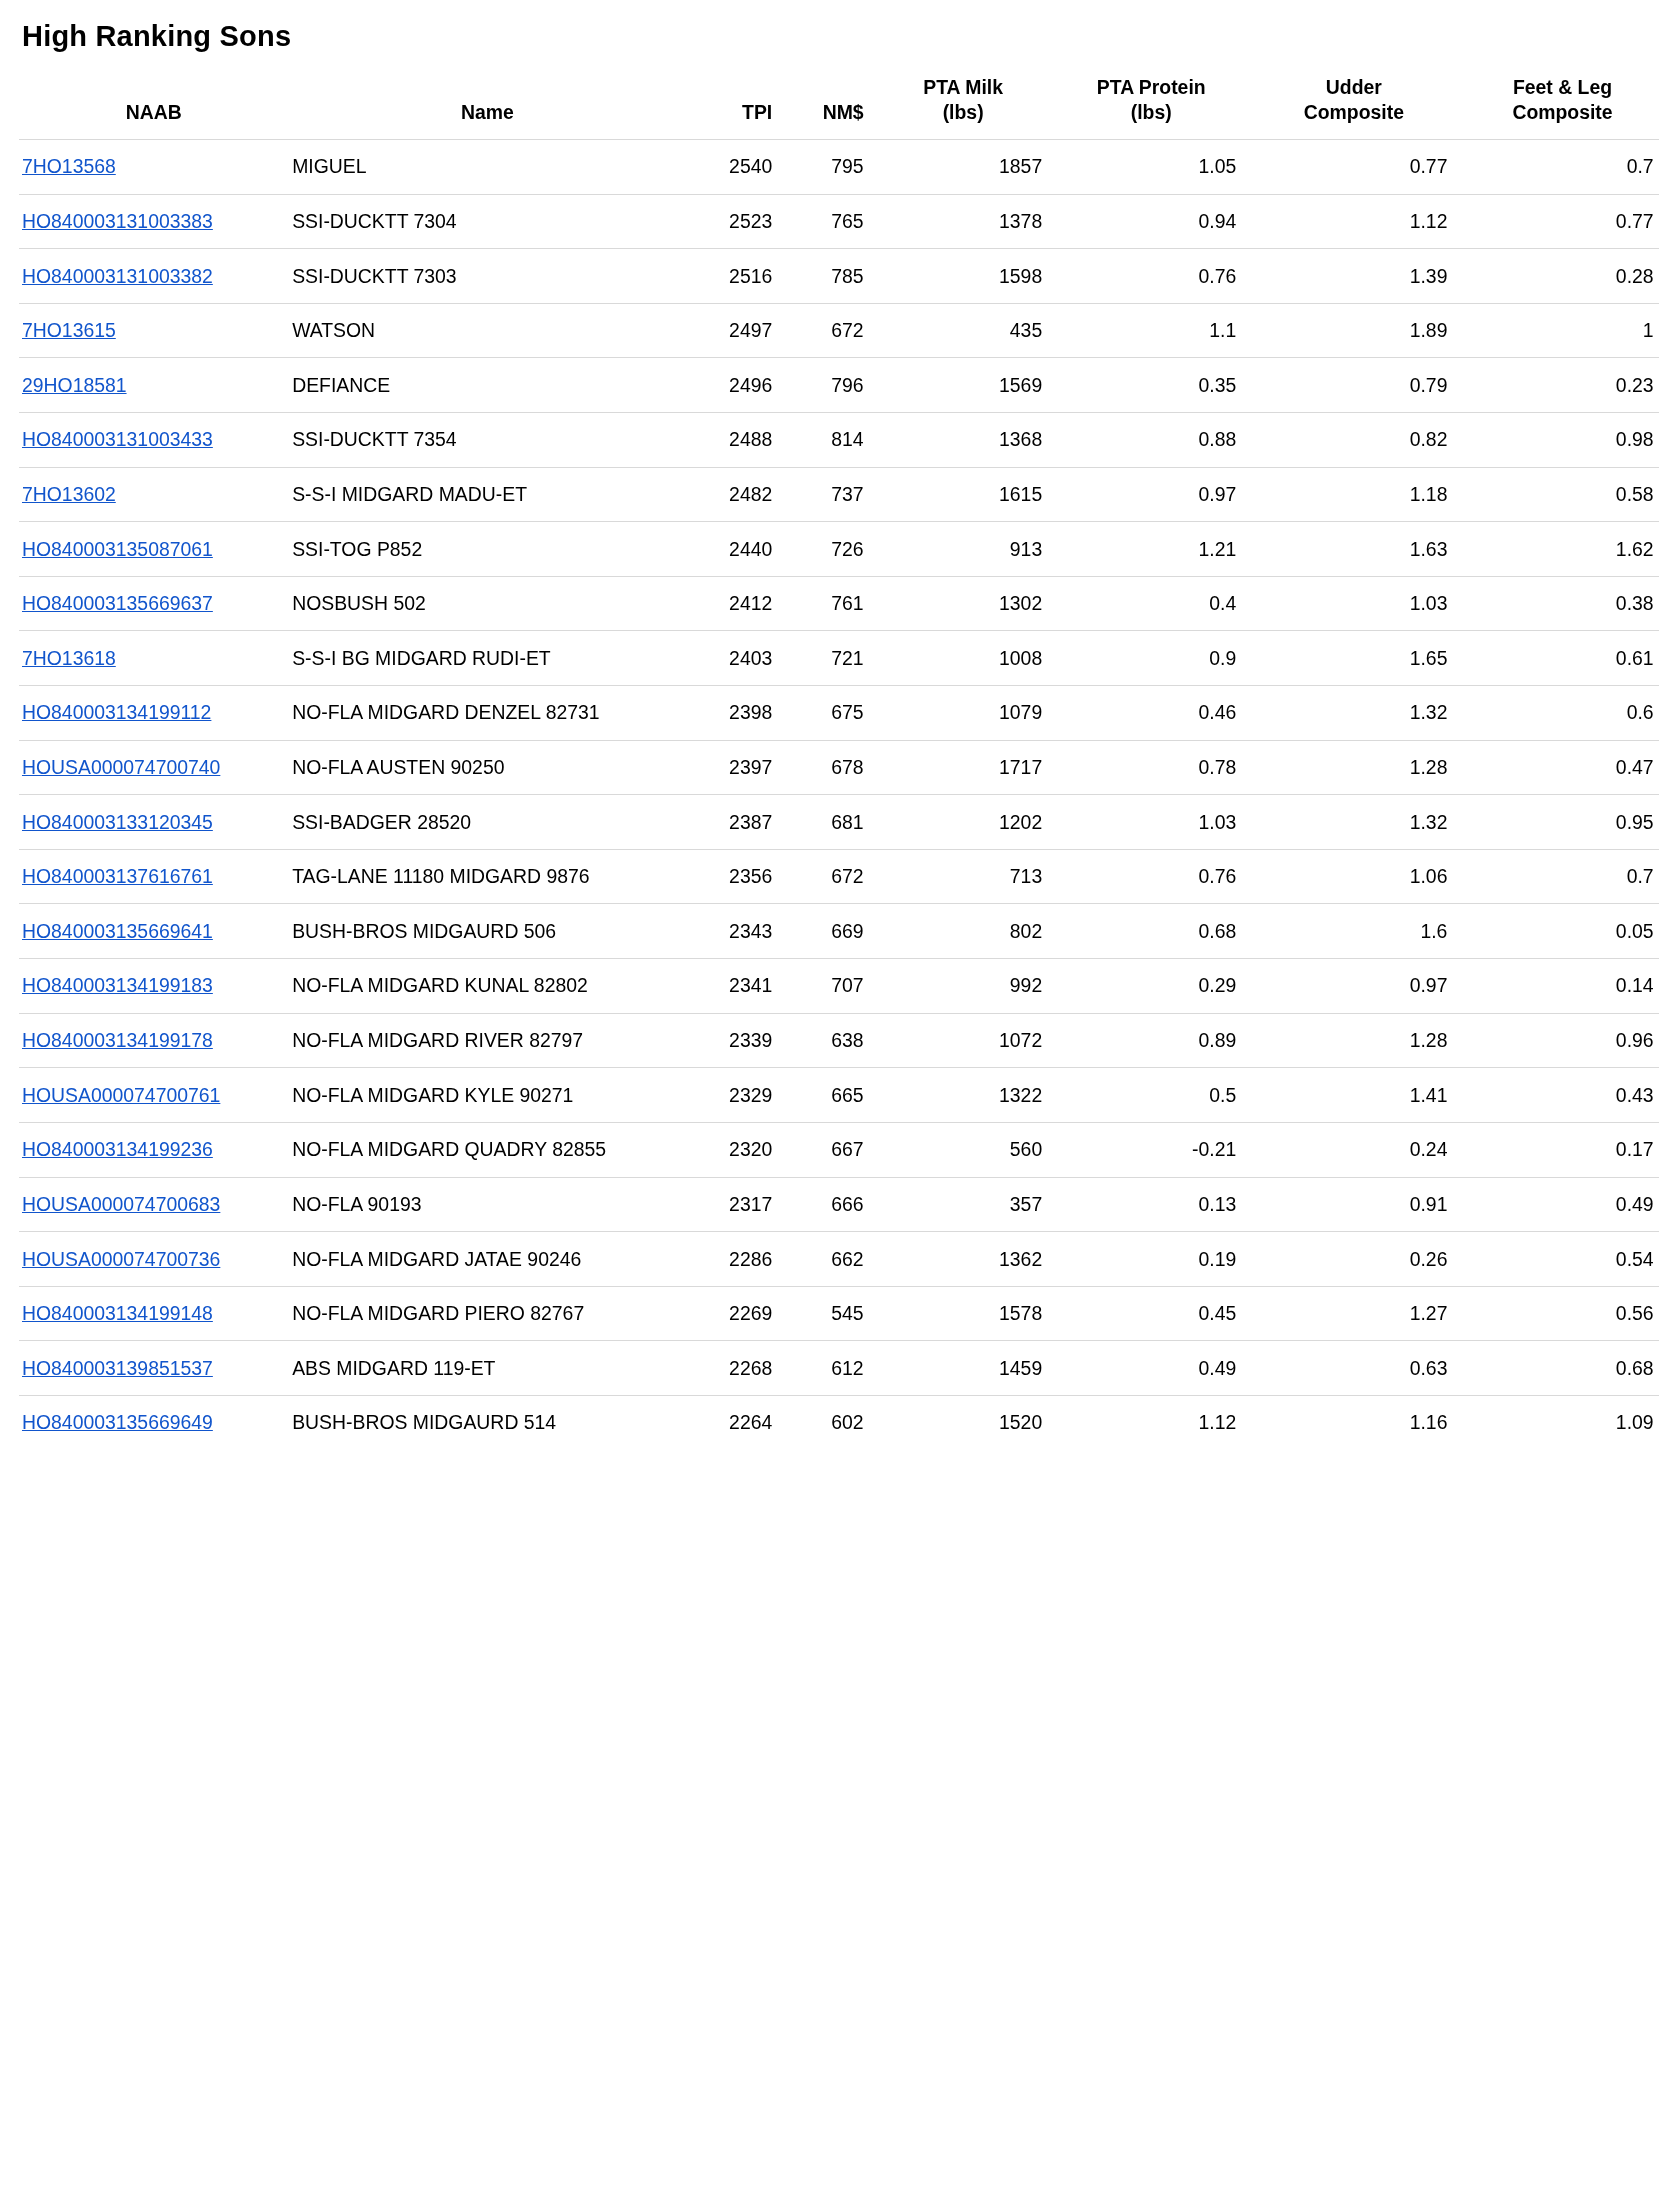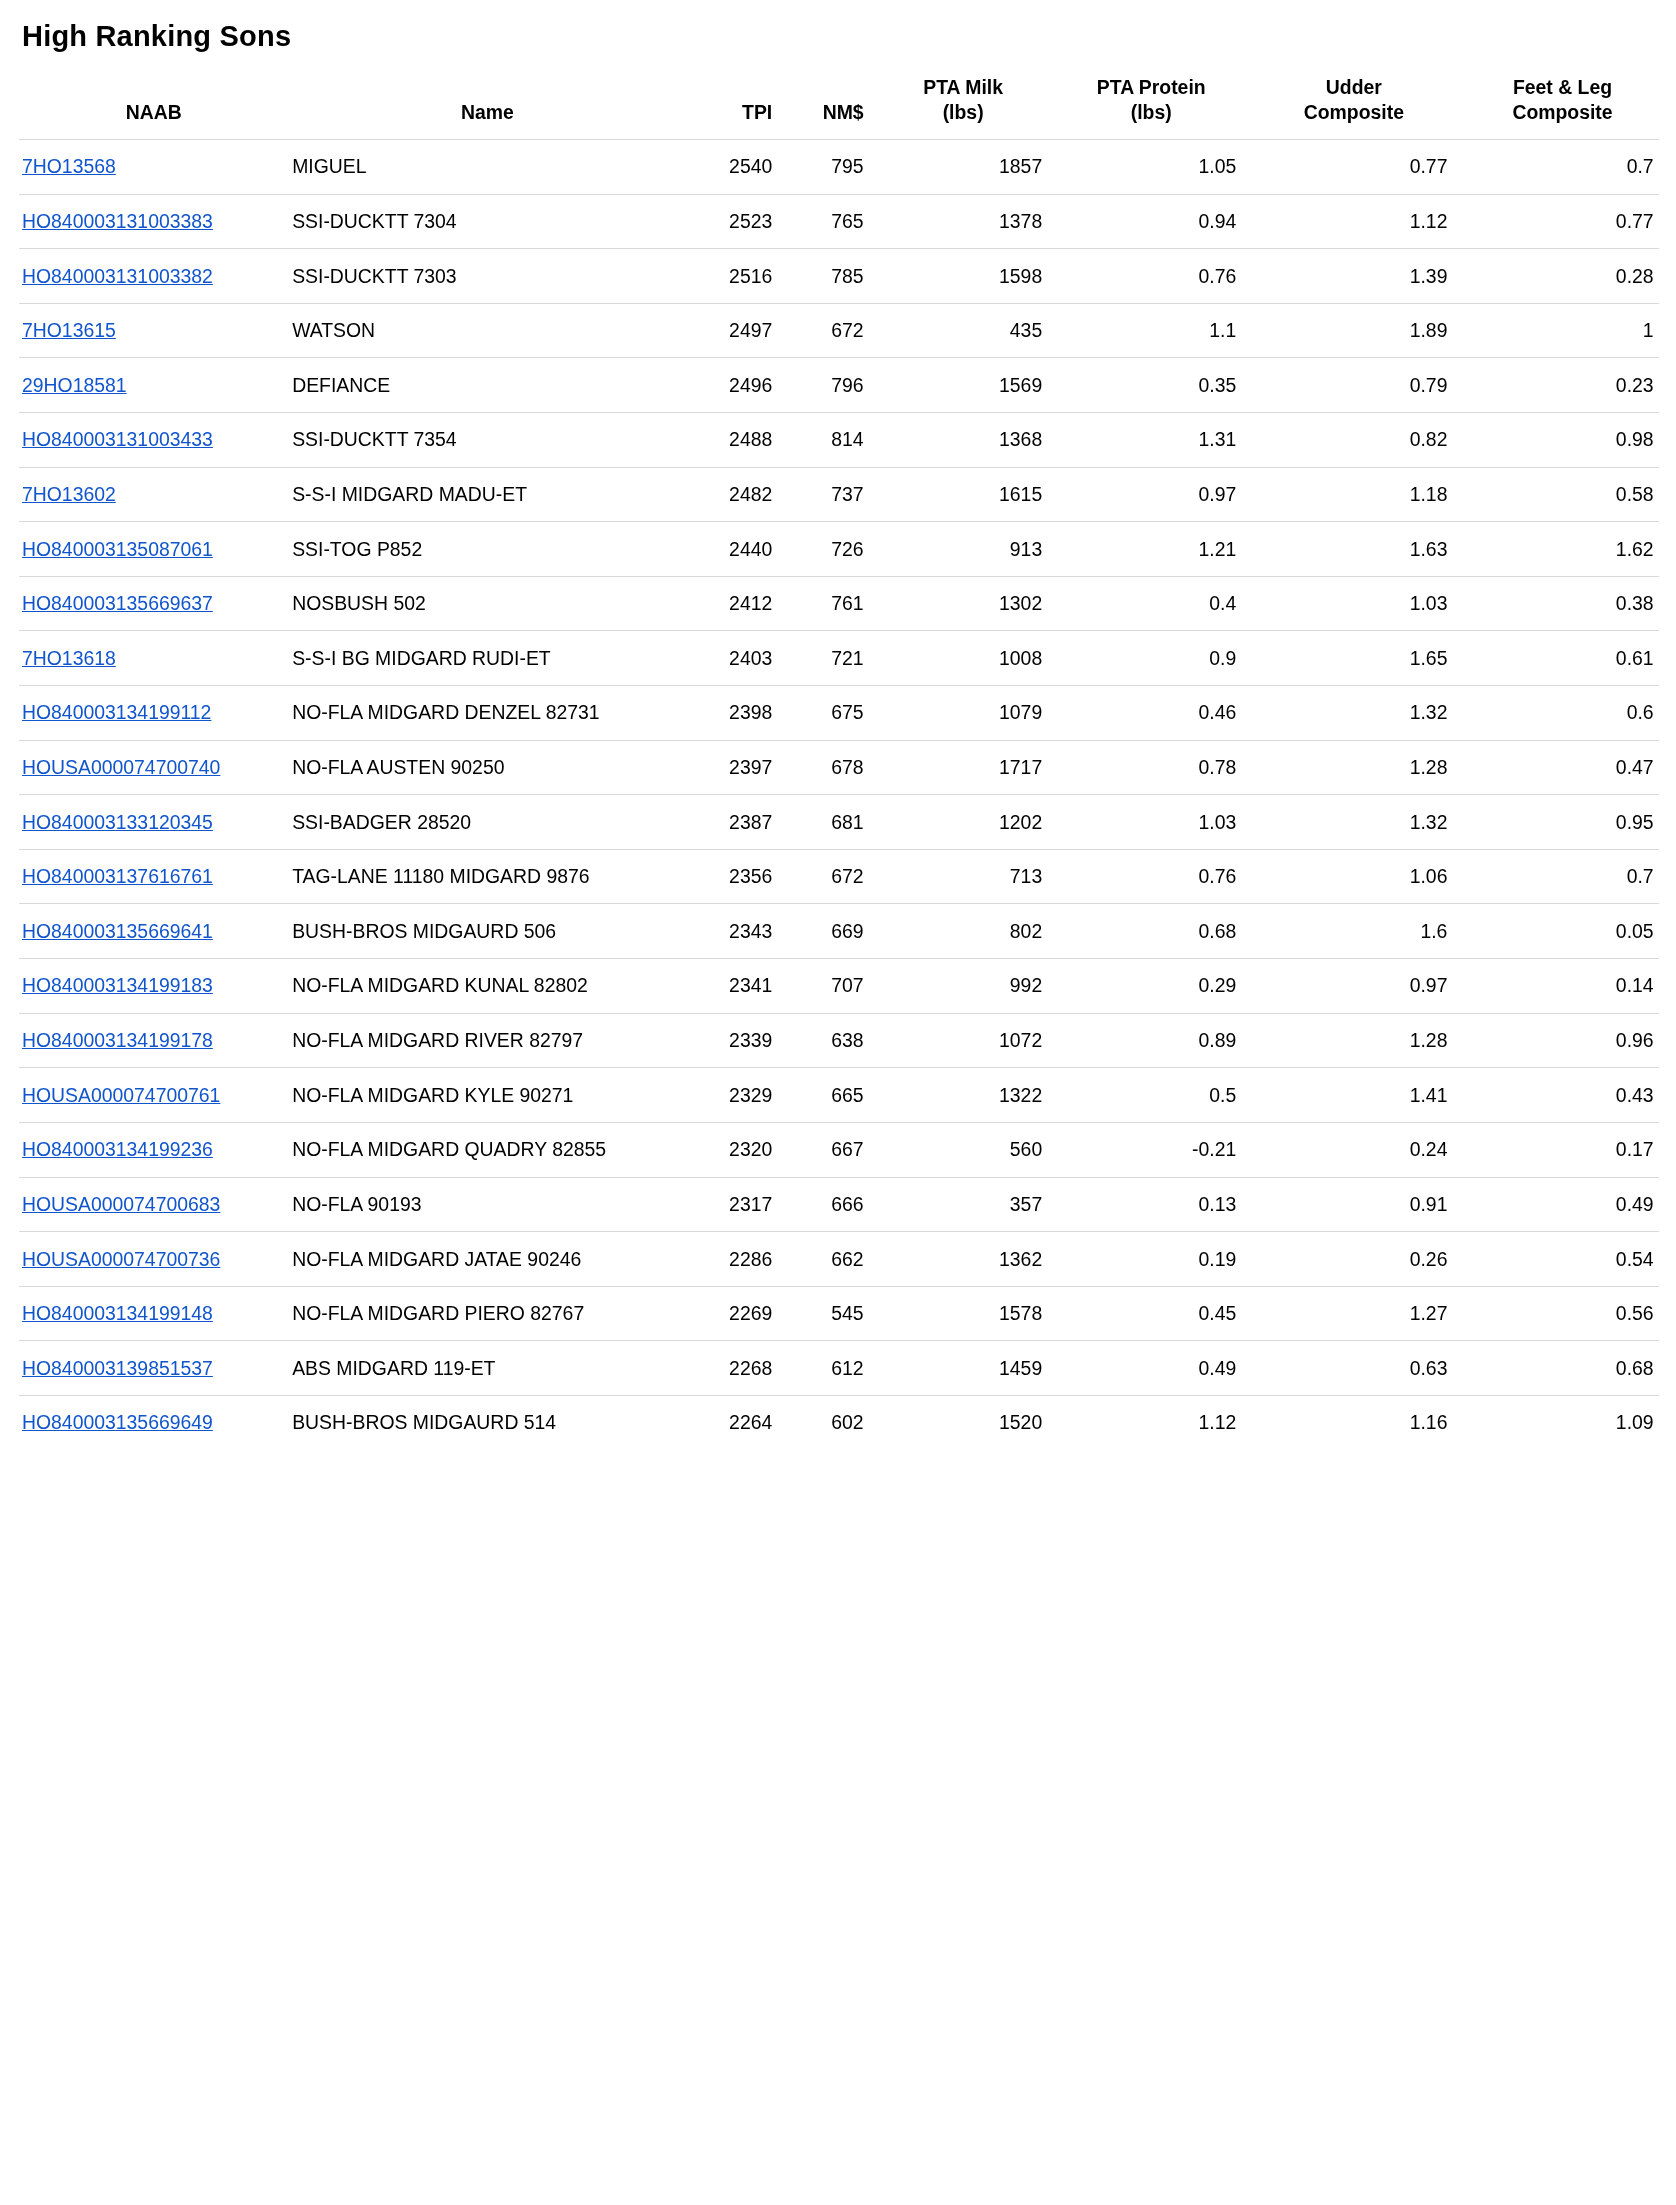--- a/index.html
+++ b/index.html
@@ -172,21 +172,21 @@
           <td class="num">0.35</td>
           <td class="num">0.79</td>
           <td class="num feet">0.23</td>
         </tr>
         <tr>
           <td class="naab"><a href="#">HO840003131003433</a></td>
           <td class="name">SSI-DUCKTT 7354</td>
           <td class="num tpi">2488</td>
           <td class="num nm">814</td>
           <td class="num">1368</td>
-          <td class="num">1.31</td>
+          <td class="num">0.88</td>
           <td class="num">0.82</td>
           <td class="num feet">0.98</td>
         </tr>
         <tr>
           <td class="naab"><a href="#">7HO13602</a></td>
           <td class="name">S-S-I MIDGARD MADU-ET</td>
           <td class="num tpi">2482</td>
           <td class="num nm">737</td>
           <td class="num">1615</td>
           <td class="num">0.97</td>

